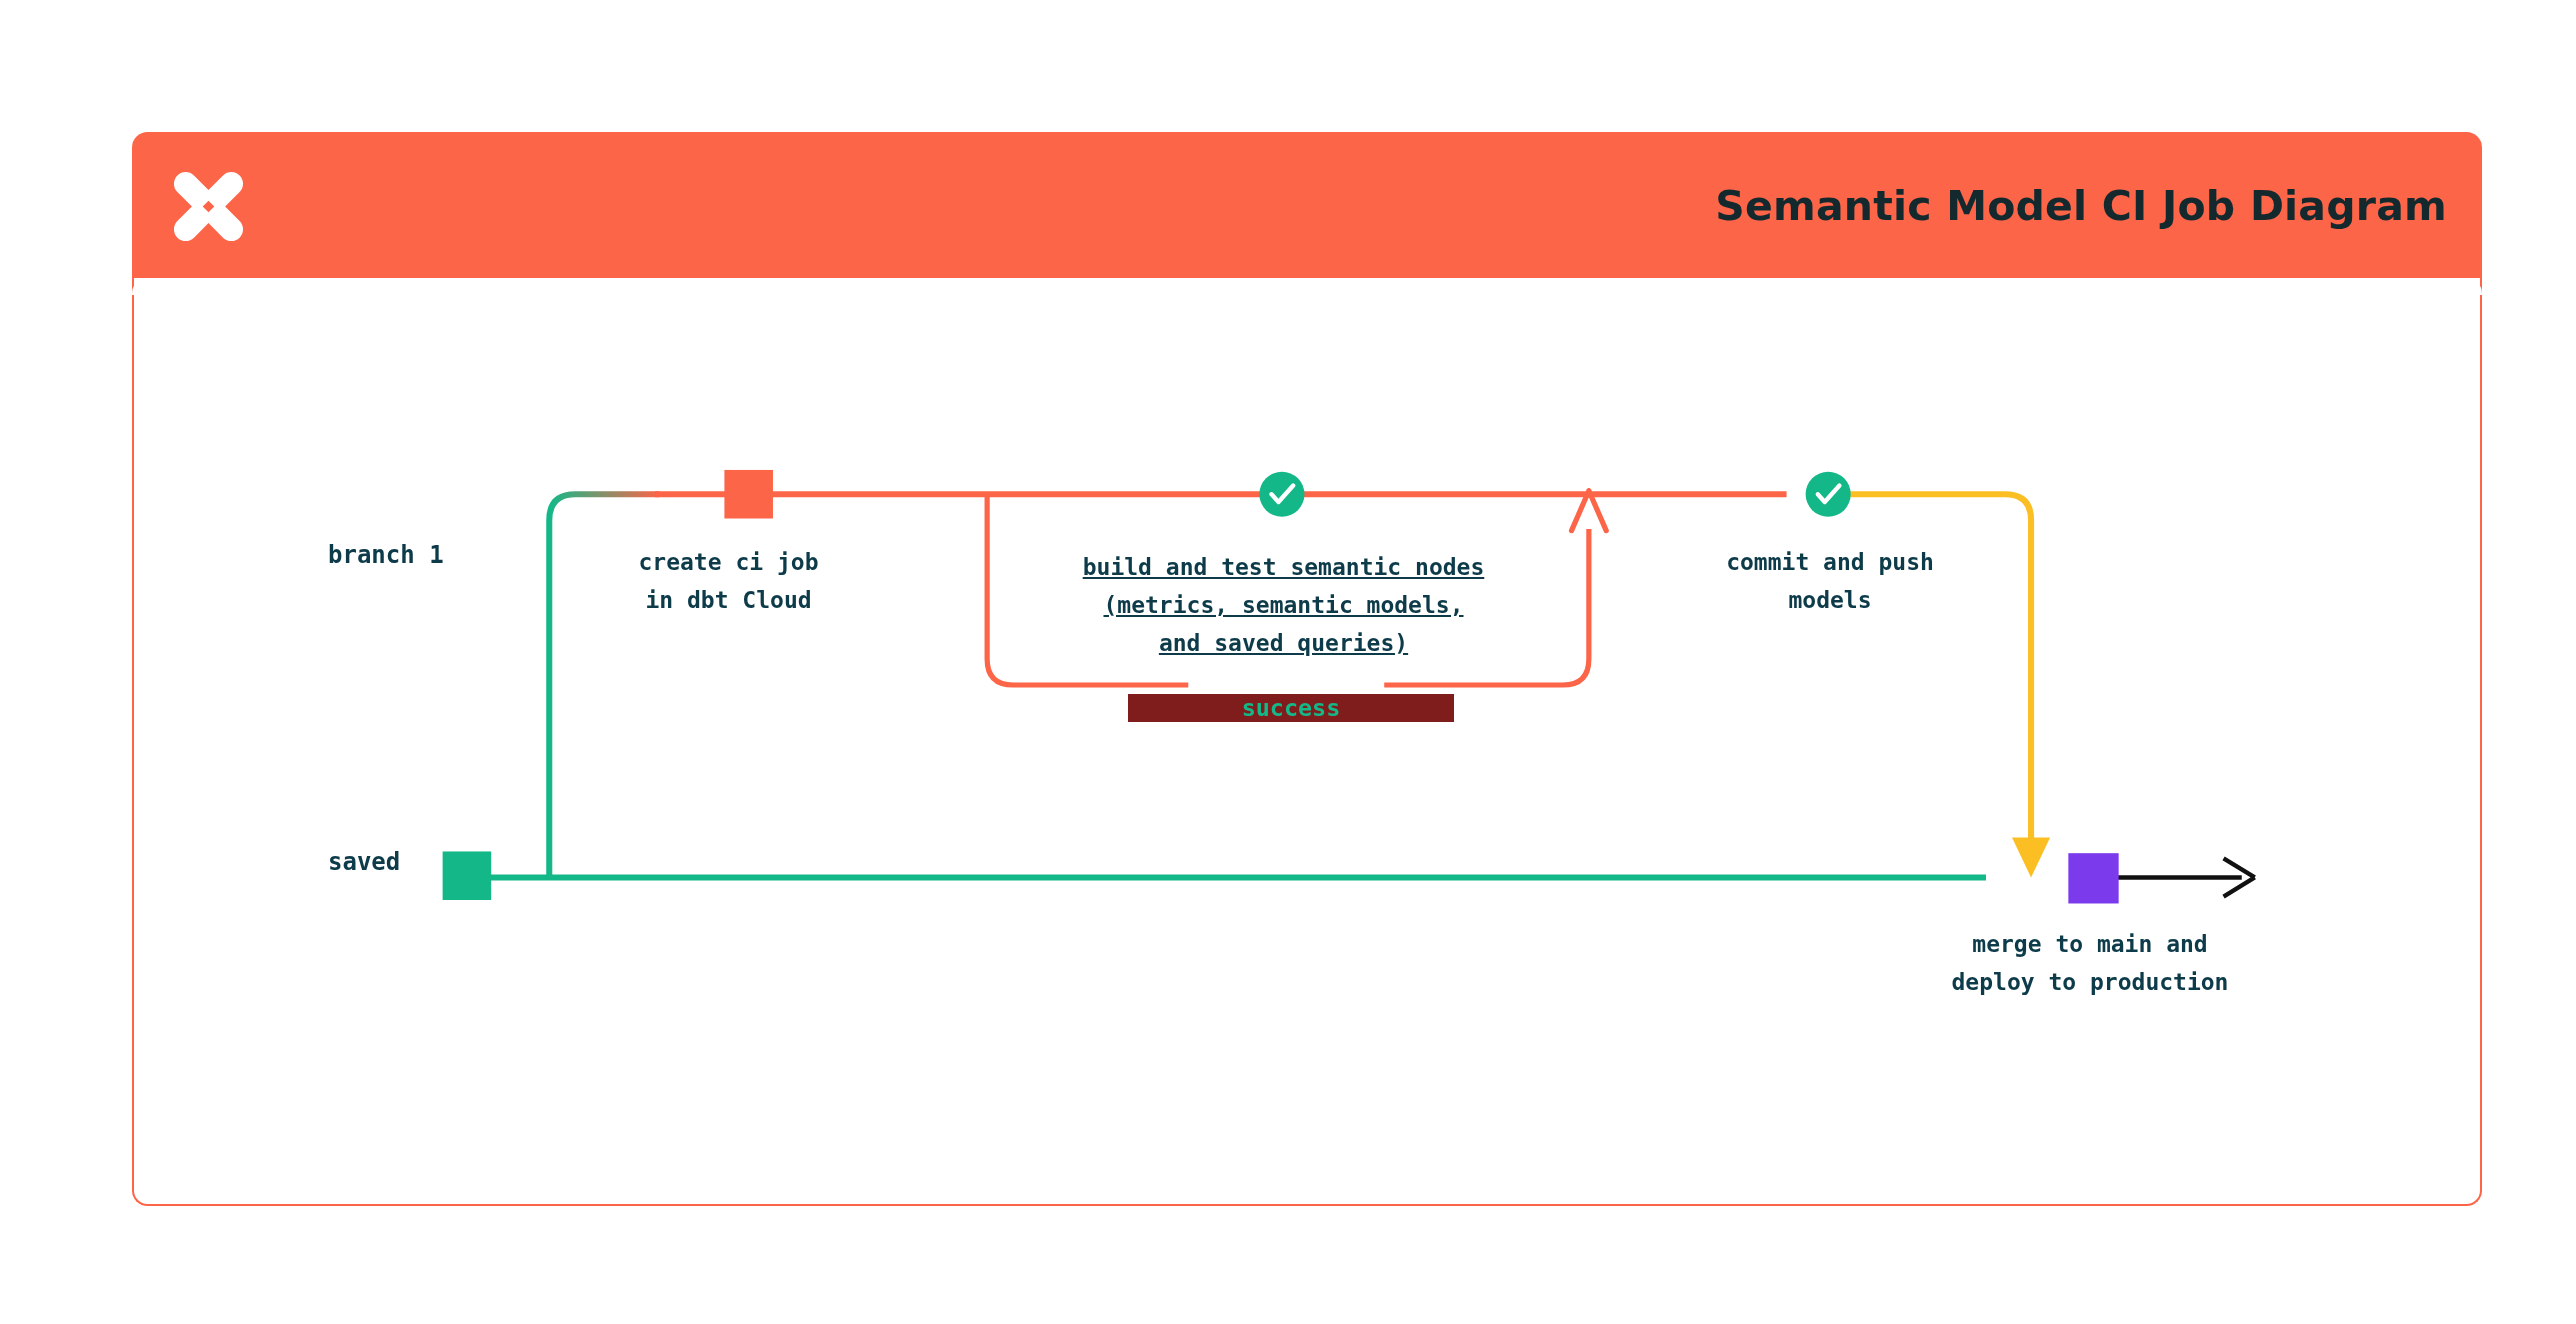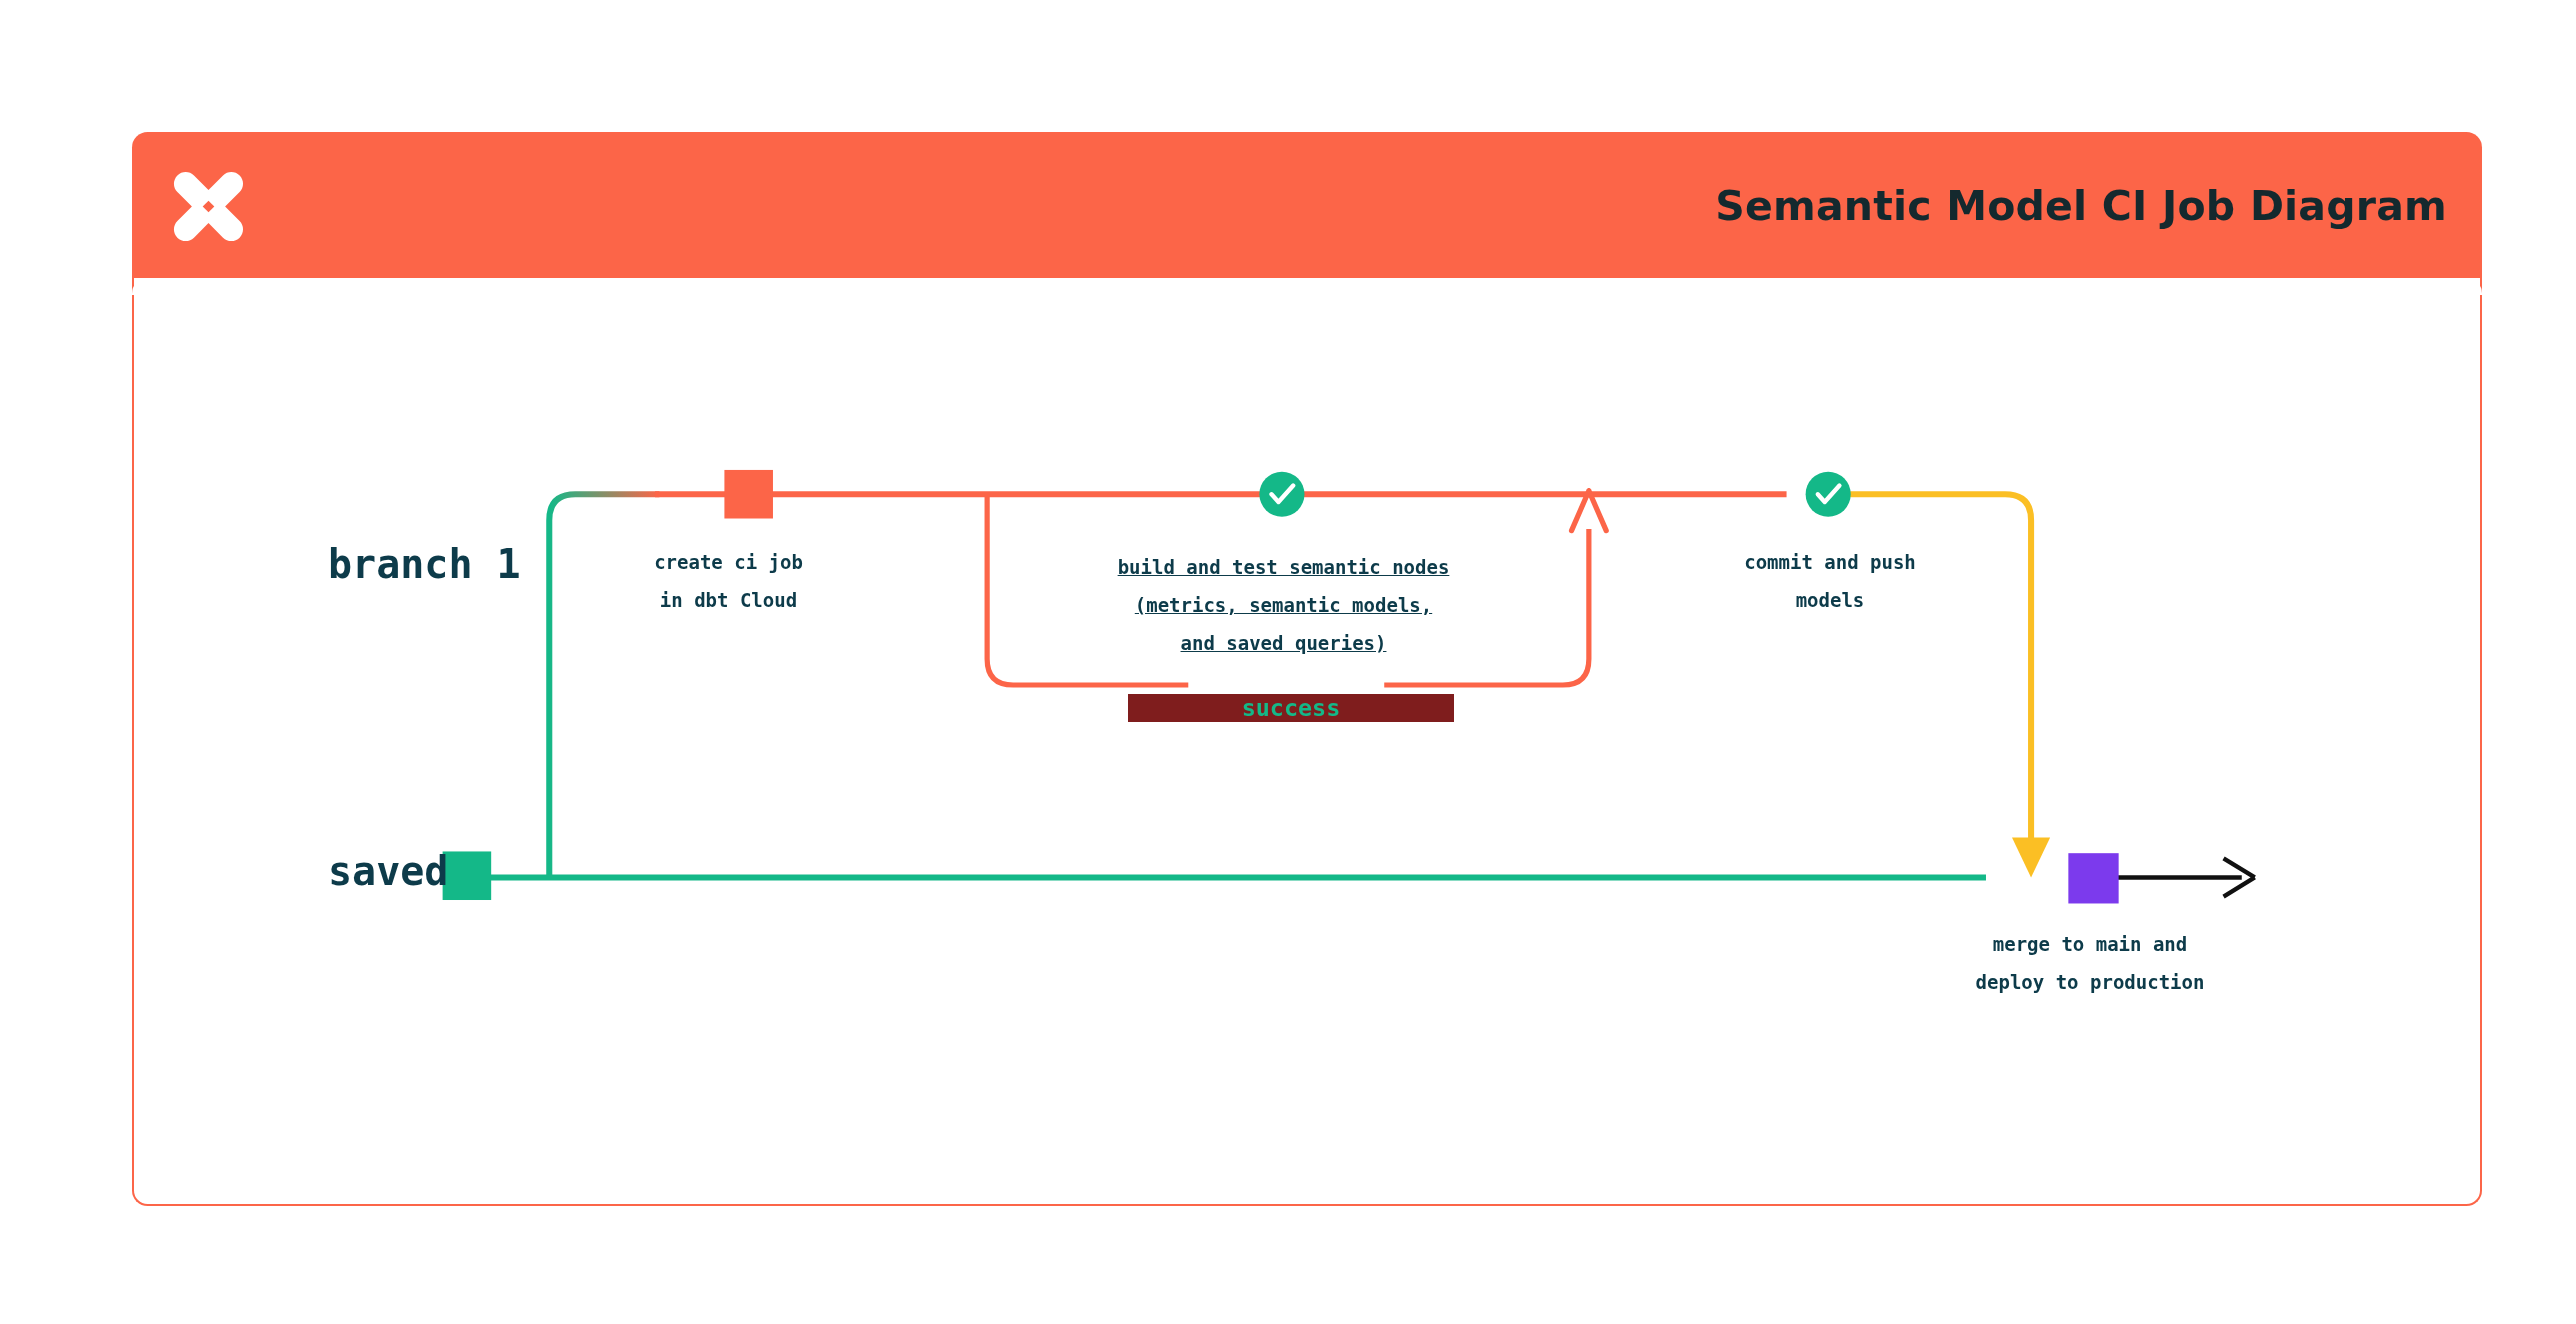--- a/index.html
+++ b/index.html
@@ -89,32 +89,32 @@
     top: 0;
     width: 2576px;
     height: 1324px;
     pointer-events: none;
   }
 
   .lane-label {
     position: absolute;
     font-family: "DejaVu Sans Mono", monospace;
     font-weight: 700;
-    font-size: 40px;
+    font-size: 24px;
     color: #0d3b4a;
     white-space: nowrap;
   }
   #label-branch1 { left: 328px; top: 541px; }
   #label-main    { left: 328px; top: 848px; }
 
   .node-caption {
     position: absolute;
     font-family: "DejaVu Sans Mono", monospace;
     font-weight: 700;
-    font-size: 19px;
+    font-size: 23px;
     line-height: 38px;
     color: #0d3b4a;
     text-align: center;
     white-space: pre;
   }
   #cap-create  { left: 555px;  top: 543px; width: 347px; }
   #cap-build   { left: 980px; top: 548px; width: 607px; text-decoration: underline; }
   #cap-commit  { left: 1648px; top: 543px; width: 364px; }
   #cap-merge   { left: 1847px; top: 925px; width: 486px; }
 

